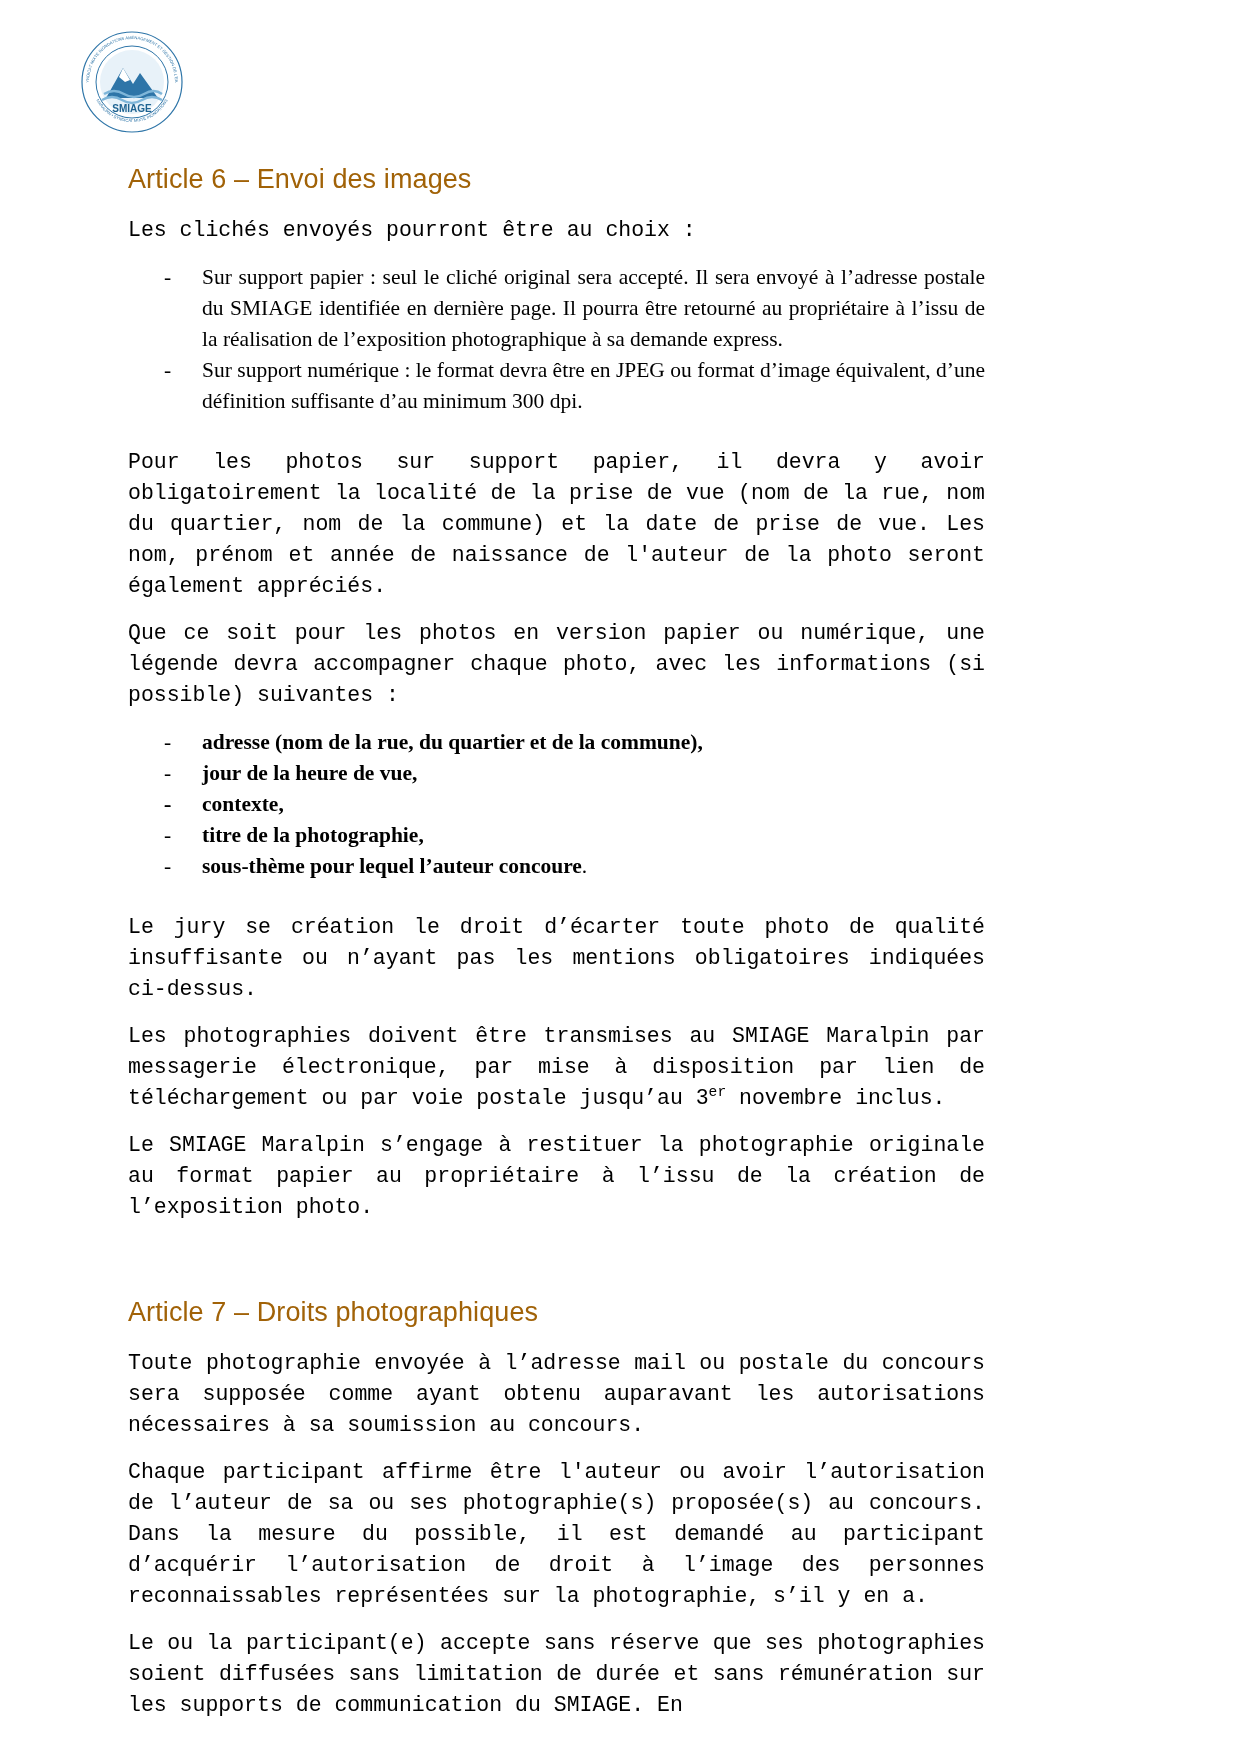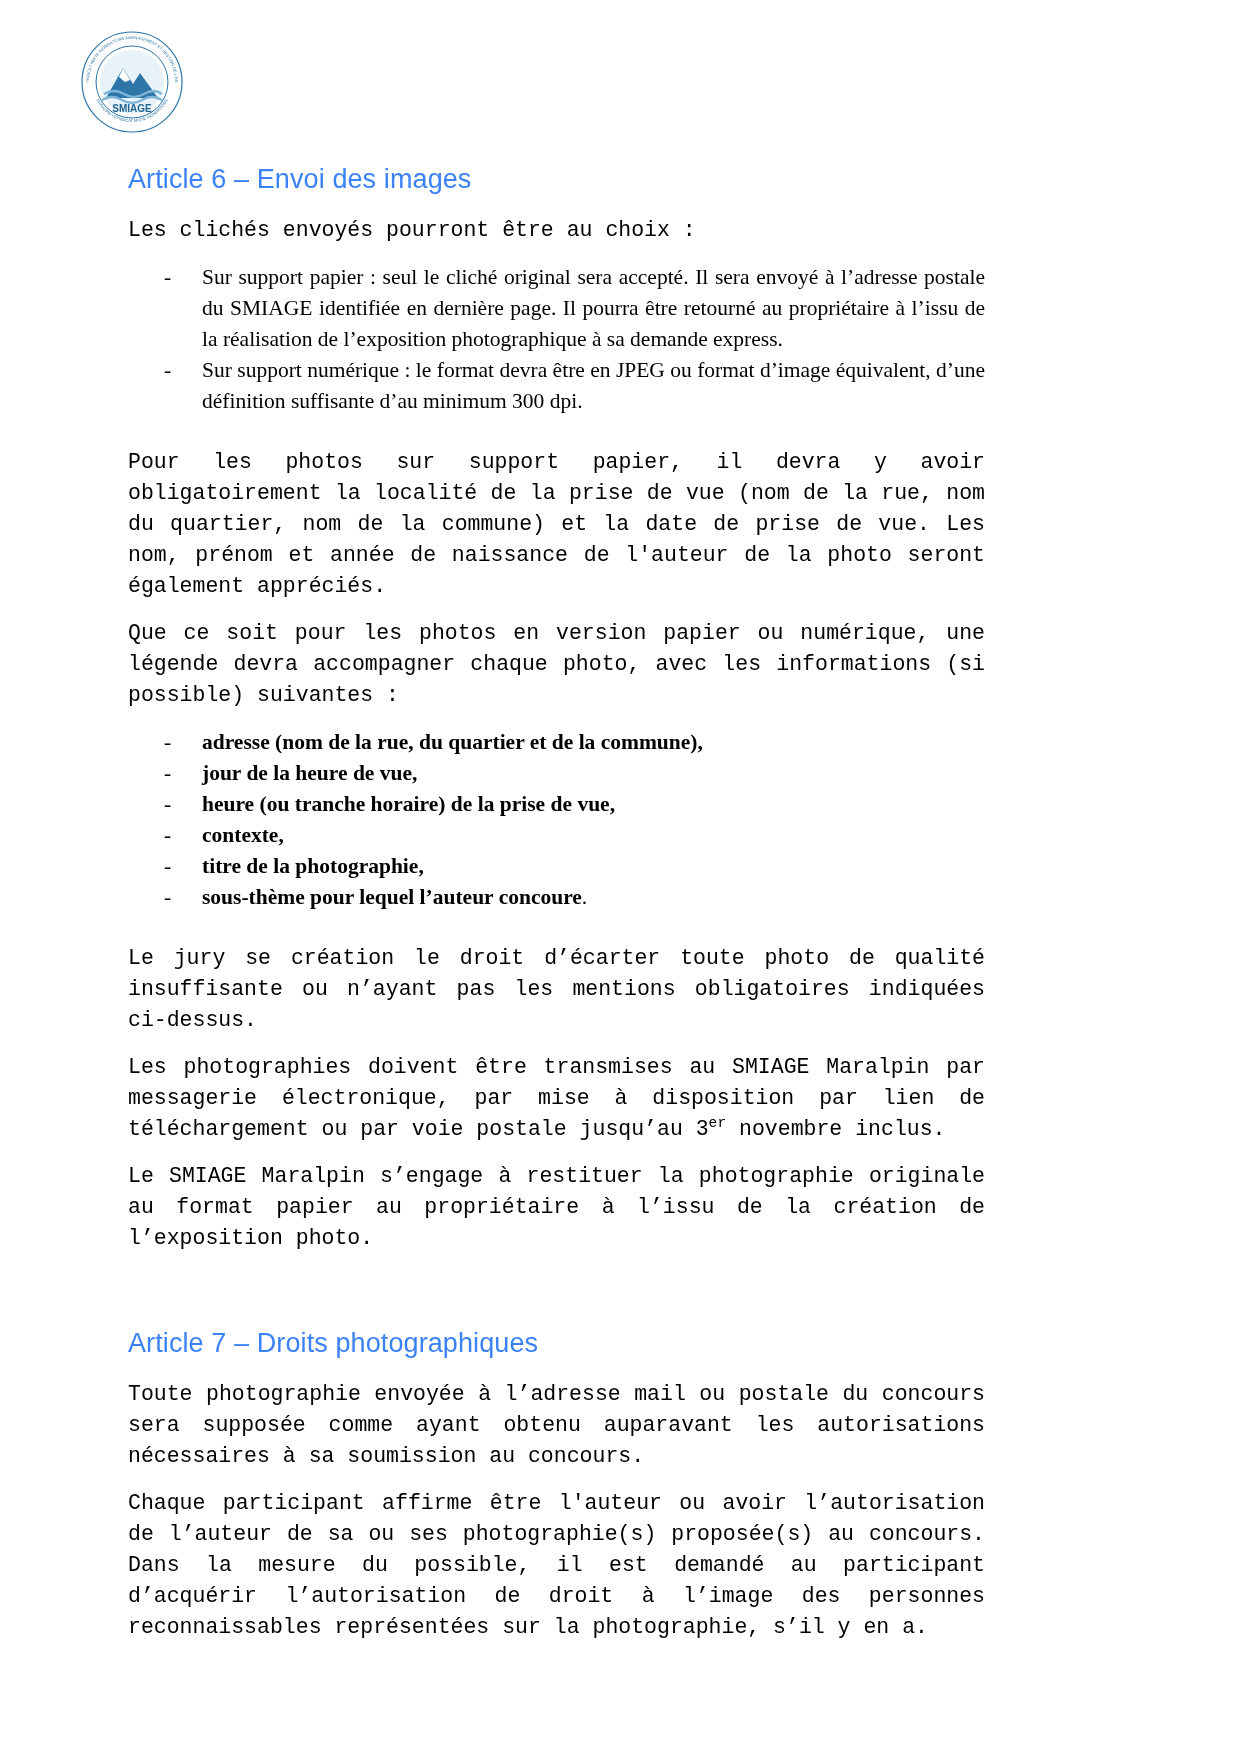--- a/index.html
+++ b/index.html
@@ -36,21 +36,21 @@
   .content {
     position: absolute;
     left: 128px;
     top: 163px;
     width: 857px;
   }
 
   h2.article-title {
     font-family: "Liberation Sans", sans-serif;
     font-weight: 400;
-    color: #3b82f6;
+    color: #a16207;
     font-size: 27px;
     line-height: 1.25;
     margin: 0 0 18px 0;
     letter-spacing: 0.1px;
   }
   h2.article-title.second {
     margin-top: 17px;
   }
 
   p.para {
@@ -149,21 +149,20 @@
       <li>
         <span class="dash">-</span>
         <span>adresse (nom de la rue, du quartier et de la commune),</span>
       </li>
       <li>
         <span class="dash">-</span>
         <span>jour de la heure de vue,</span>
       </li>
       <li>
         <span class="dash">-</span>
-        <span>heure (ou tranche horaire) de la prise de vue,</span>
       </li>
       <li>
         <span class="dash">-</span>
         <span>contexte,</span>
       </li>
       <li>
         <span class="dash">-</span>
         <span>titre de la photographie,</span>
       </li>
       <li>
@@ -181,15 +180,16 @@
     <p class="para">Le SMIAGE Maralpin s’engage à restituer la photographie originale au format papier au propriétaire à l’issu de la création de l’exposition photo.</p>
 
     <div class="gap-lg"></div>
 
     <h2 class="article-title second">Article 7 – Droits photographiques</h2>
 
     <p class="para">Toute photographie envoyée à l’adresse mail ou postale du concours sera supposée comme ayant obtenu auparavant les autorisations nécessaires à sa soumission au concours.</p>
 
     <p class="para">Chaque participant affirme être l'auteur ou avoir l’autorisation de l’auteur de sa ou ses photographie(s) proposée(s) au concours. Dans la mesure du possible, il est demandé au participant d’acquérir l’autorisation de droit à l’image des personnes reconnaissables représentées sur la photographie, s’il y en a.</p>
 
+    <p class="para">Le ou la participant(e) accepte sans réserve que ses photographies soient diffusées sans limitation de durée et sans rémunération sur les supports de communication du SMIAGE. En</p>
 
   </div>
 </div>
 
 </body></html>

